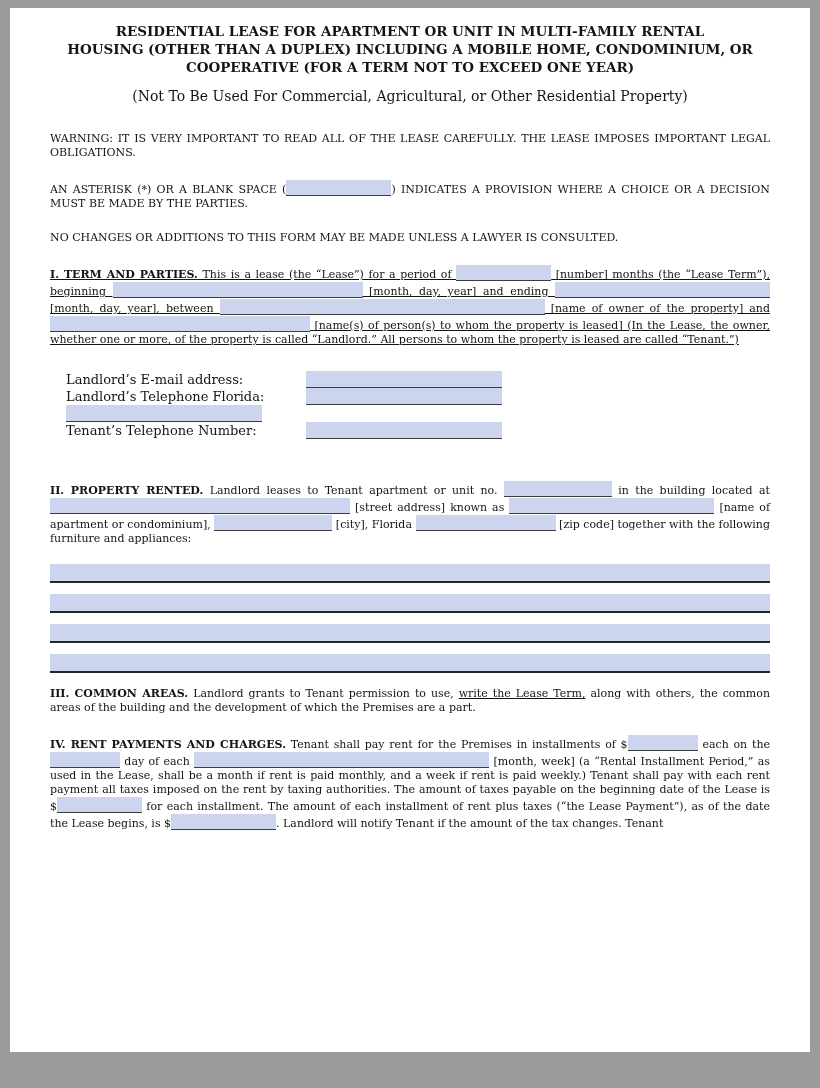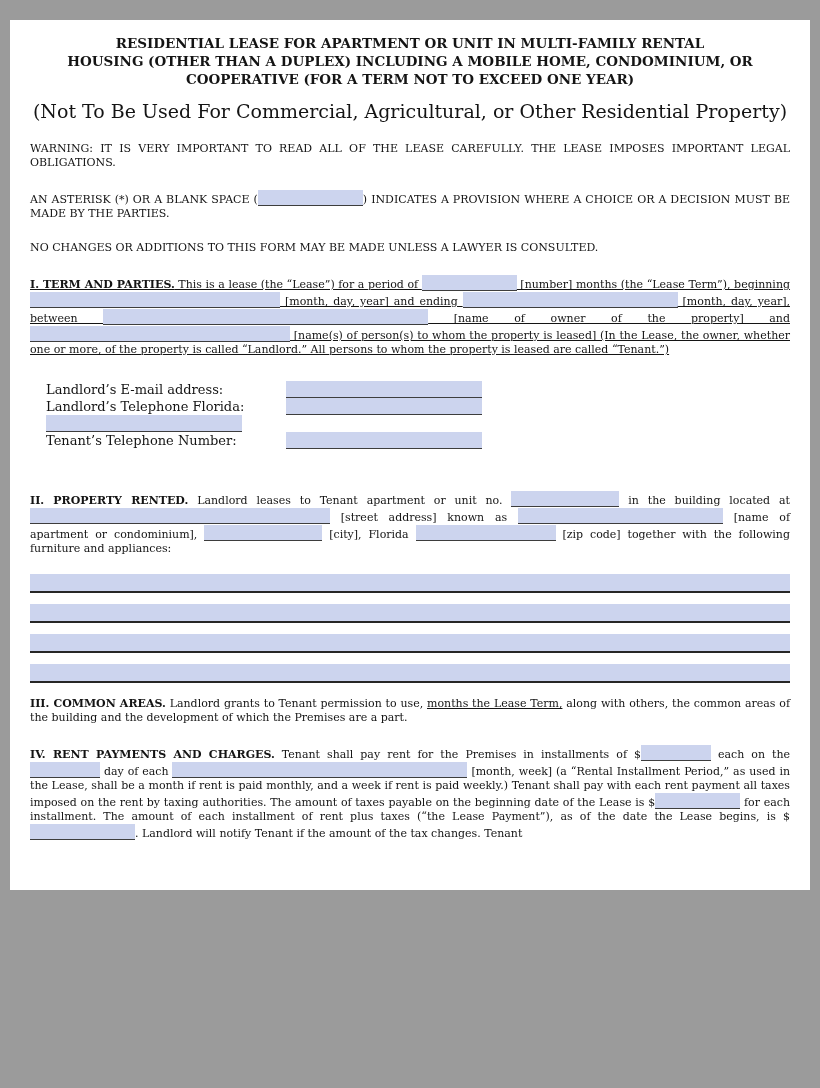--- a/index.html
+++ b/index.html
@@ -5,41 +5,41 @@
   html, body { margin: 0; padding: 0; }
   body {
     width: 820px;
     height: 1088px;
     background: #9b9b9b;
     font-family: "DejaVu Serif", "Liberation Serif", serif;
     color: #141414;
   }
   .page {
     width: 800px;
-    height: 870px;
+    height: 1044px;
     margin: 0 auto;
     position: relative;
-    top: 20px;
+    top: 8px;
     background: #ffffff;
-    padding: 14px 20px 0;
+    padding: 14px 40px 0;
     box-sizing: border-box;
     overflow: hidden;
   }
   .title {
     font-size: 13.5px;
     font-weight: bold;
     text-align: center;
     line-height: 18px;
     margin: 0 0 12px;
   }
   .title span { display: block; }
   .subtitle {
-    font-size: 19px;
+    font-size: 14px;
     text-align: center;
-    margin: 0 0 20px;
+    margin: 0 0 28px;
   }
   p.body {
     font-size: 11px;
     line-height: 14px;
     text-align: justify;
     margin: 0 0 20px;
   }
   p.sec1 { margin-bottom: 24px; text-decoration: underline; }
   p.sec2 { margin-bottom: 18px; }
   .bold { font-weight: bold; }
@@ -116,17 +116,17 @@
   <p class="body sec2"><span class="bold">II. PROPERTY RENTED.</span><span> Landlord leases to Tenant apartment or unit no. </span><span class="field" style="width: 108px;"></span><span> in the building located at </span><span class="field" style="width: 300px;"></span><span> [street address] known as </span><span class="field" style="width: 205px;"></span><span> [name of apartment or condominium], </span><span class="field" style="width: 118px;"></span><span> [city], Florida </span><span class="field" style="width: 140px;"></span><span> [zip code] together with the following furniture and appliances:</span></p>
 
   <div class="furniture">
     <div class="line-field"></div>
     <div class="line-field"></div>
     <div class="line-field"></div>
     <div class="line-field"></div>
   </div>
 
 
-  <p class="body"><span class="bold">III. COMMON AREAS.</span><span> Landlord grants to Tenant permission to use, </span><span class="underline">months the Lease Term,</span><span> along with others, the common areas of the building and the development of which the Premises are a part.</span></p>
+  <p class="body"><span class="bold">III. COMMON AREAS.</span><span> Landlord grants to Tenant permission to use, </span><span class="underline">write the Lease Term,</span><span> along with others, the common areas of the building and the development of which the Premises are a part.</span></p>
 
   <p class="body"><span class="bold">IV. RENT PAYMENTS AND CHARGES.</span><span> Tenant shall pay rent for the Premises in installments of $</span><span class="field" style="width: 70px;"></span><span> each on the </span><span class="field" style="width: 70px;"></span><span> day of each </span><span class="field" style="width: 295px;"></span><span> [month, week] (a “Rental Installment Period,” as used in the Lease, shall be a month if rent is paid monthly, and a week if rent is paid weekly.) Tenant shall pay with each rent payment all taxes imposed on the rent by taxing authorities. The amount of taxes payable on the beginning date of the Lease is $</span><span class="field" style="width: 85px;"></span><span> for each installment. The amount of each installment of rent plus taxes (“the Lease Payment”), as of the date the Lease begins, is $</span><span class="field" style="width: 105px;"></span><span>. Landlord will notify Tenant if the amount of the tax changes. Tenant</span></p>
 
 </div>
 
 </body></html>

